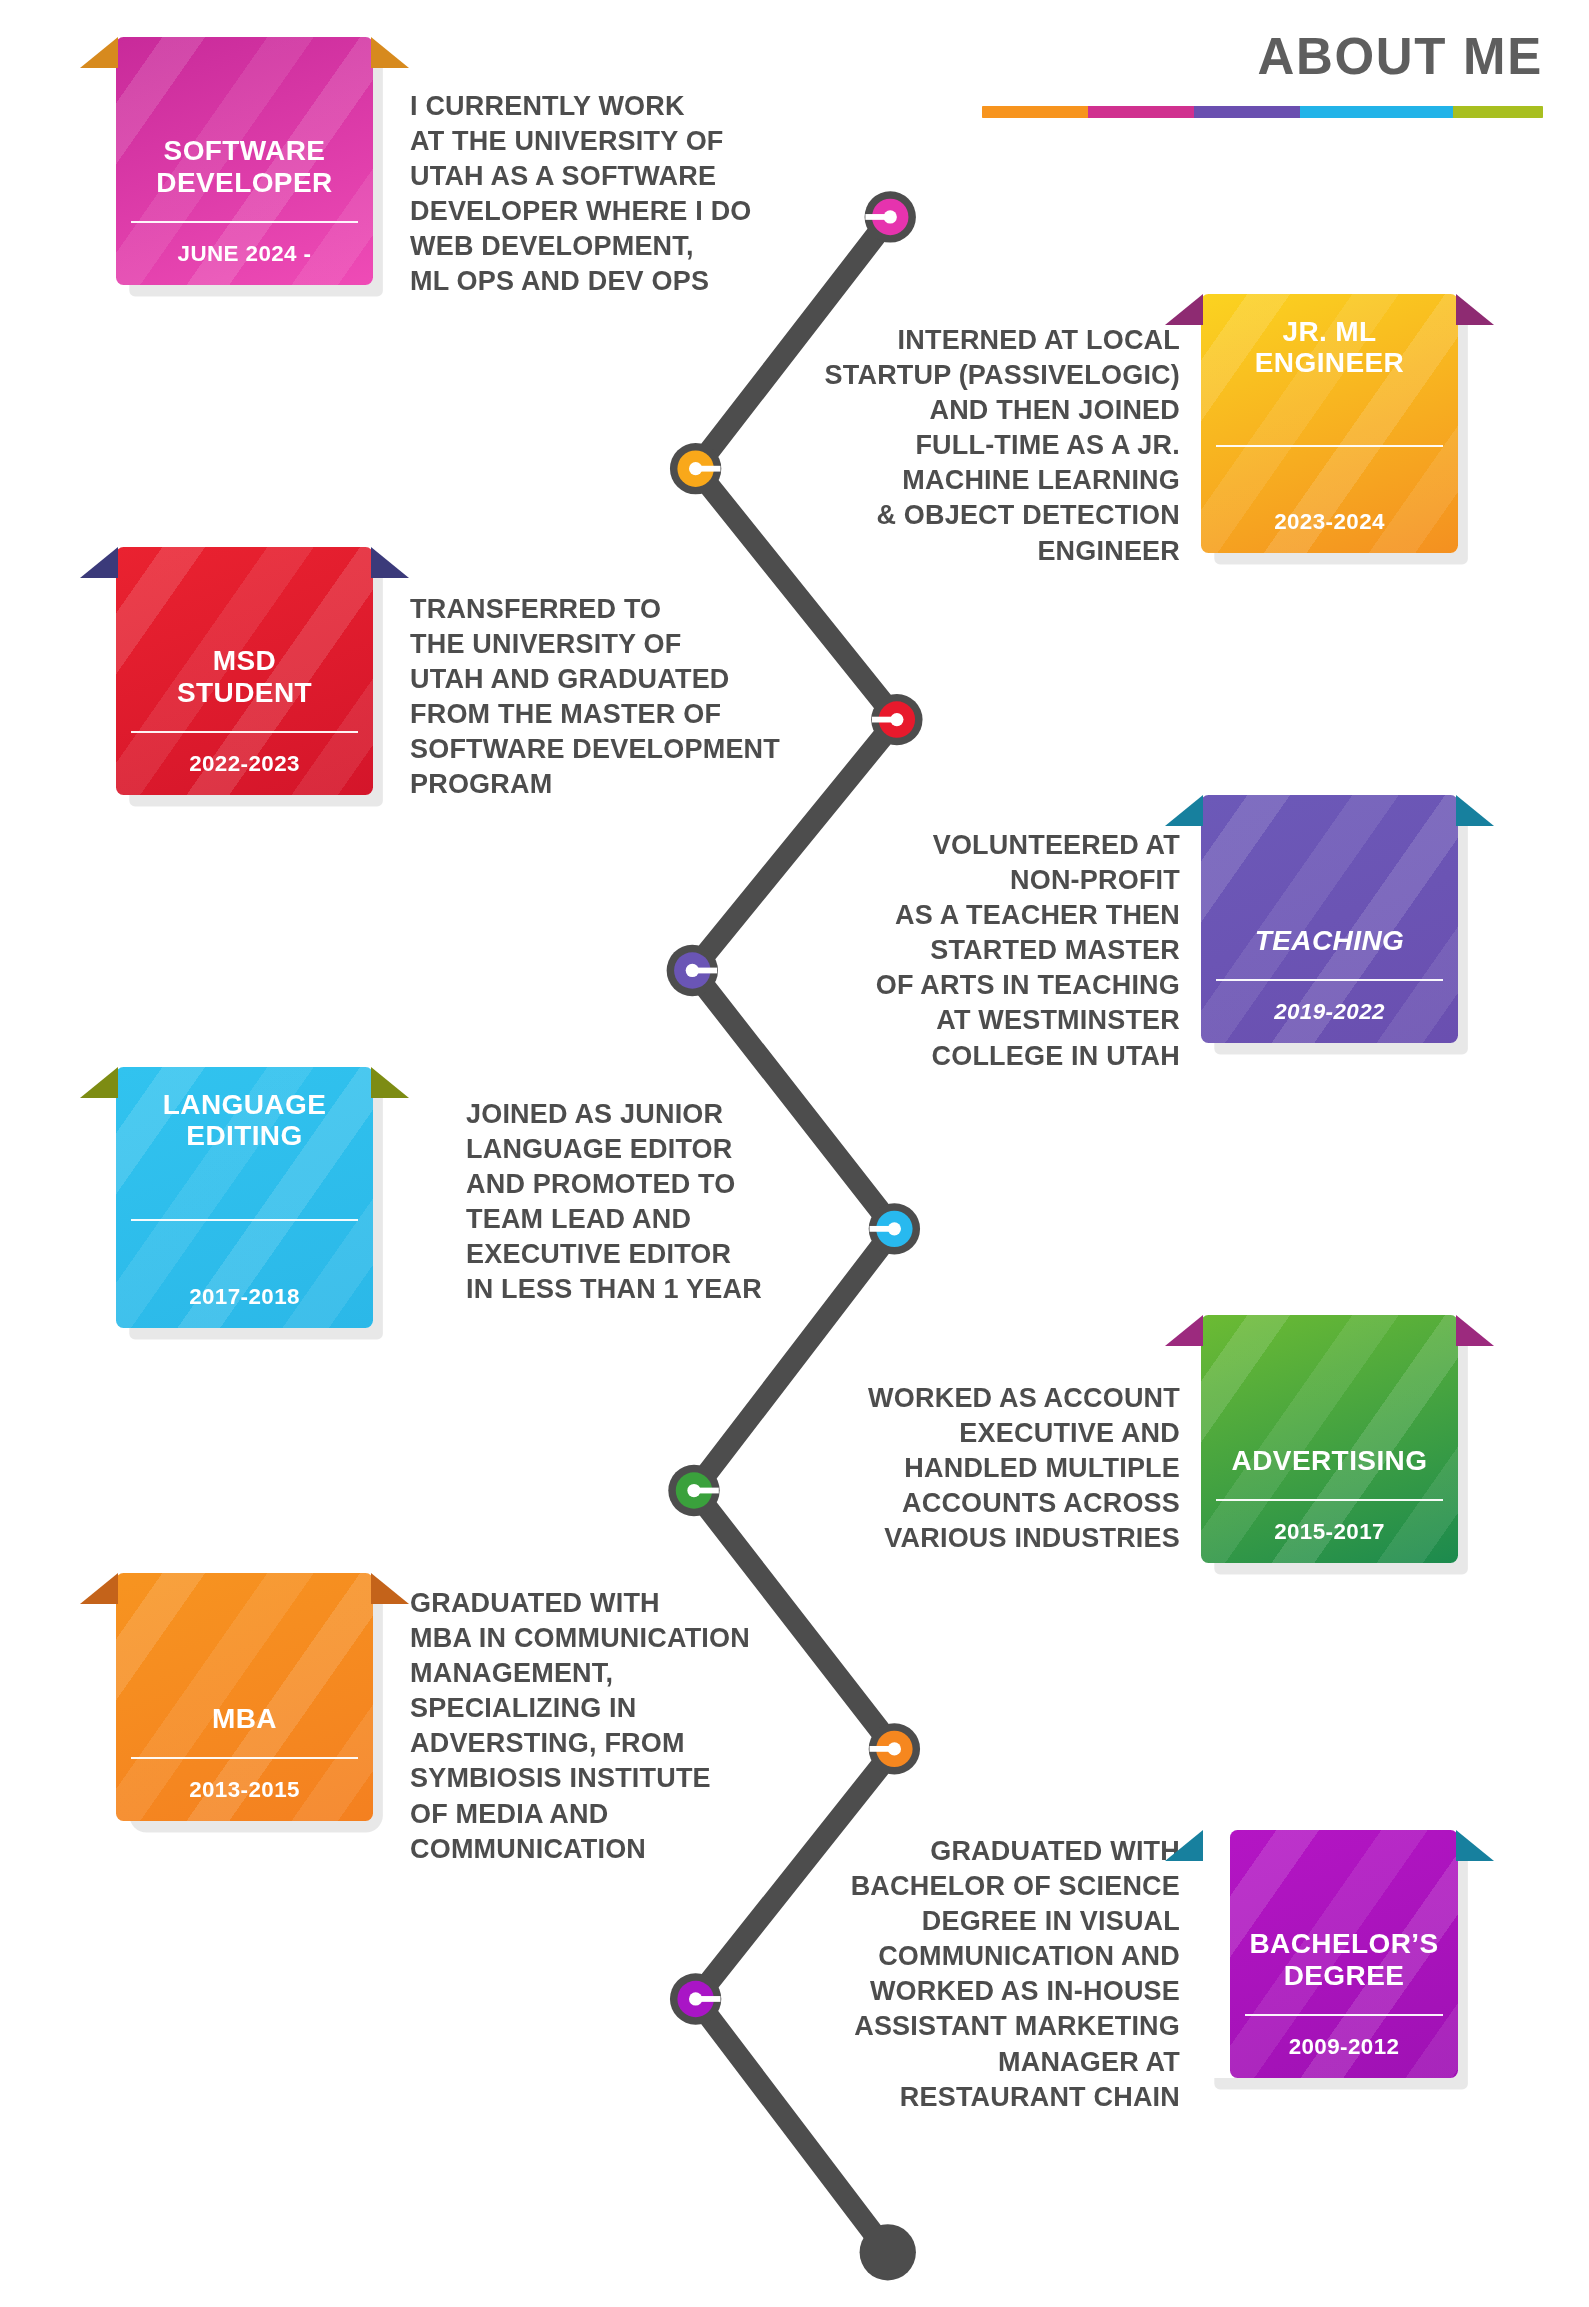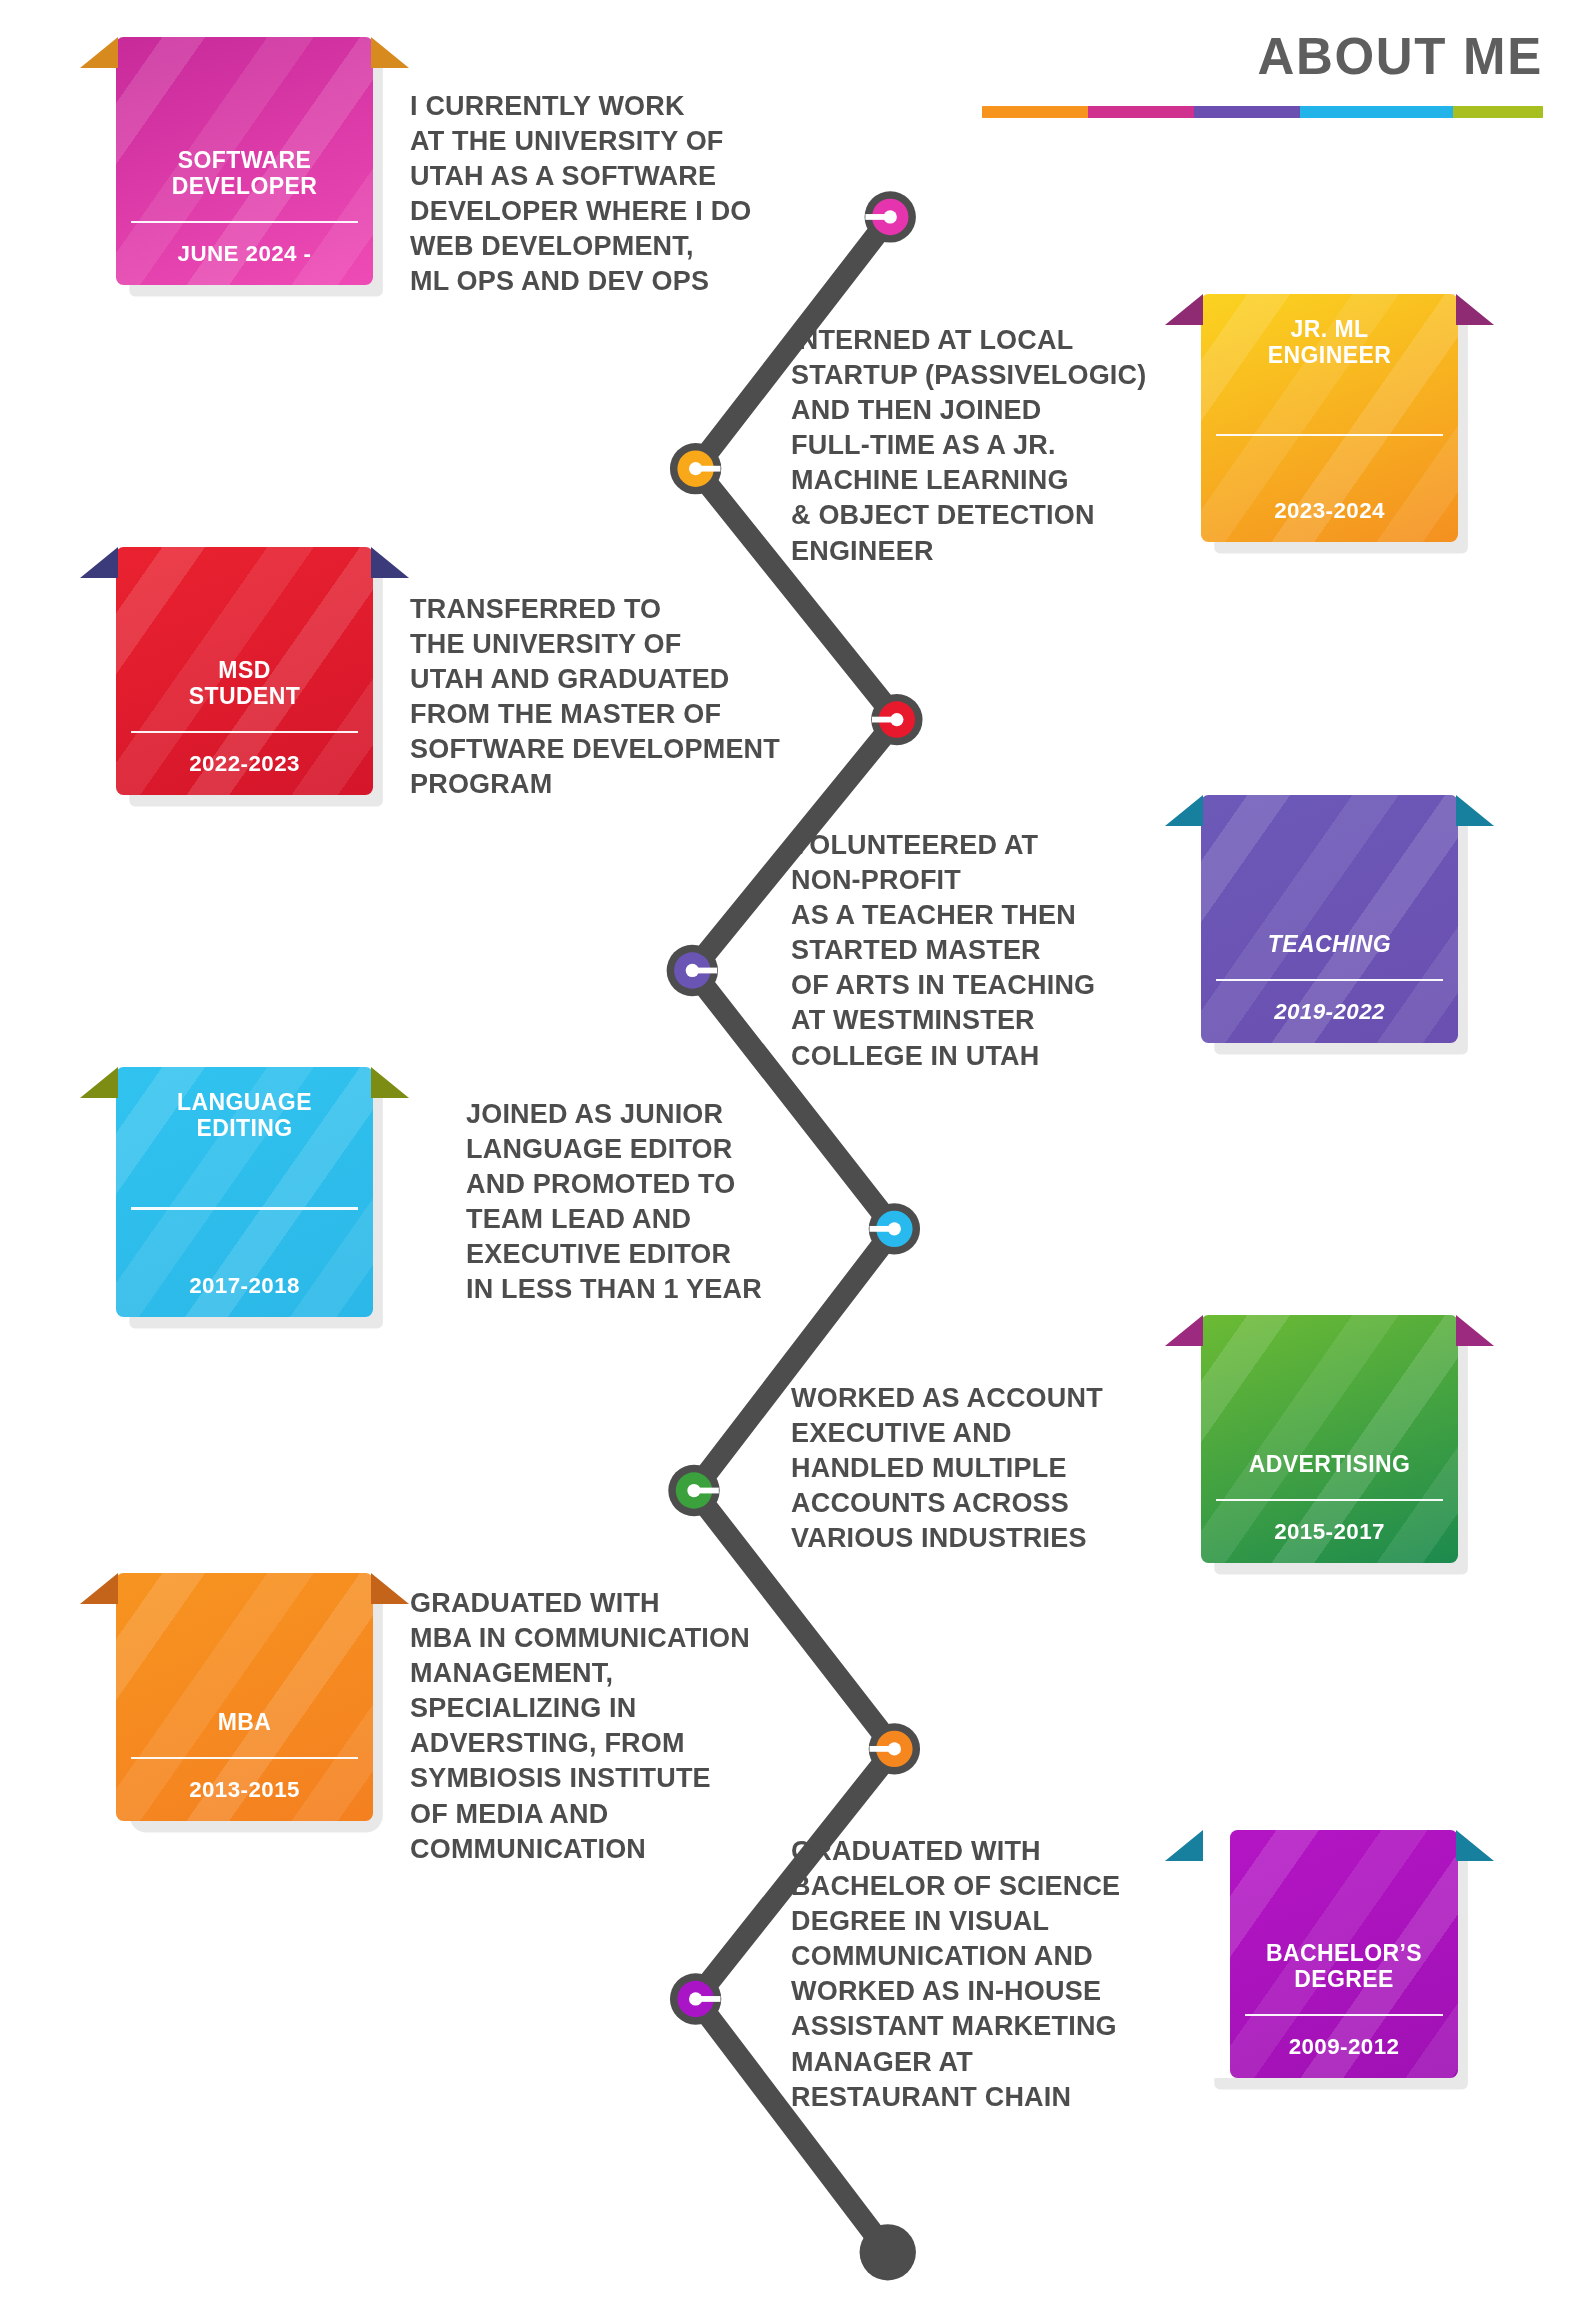--- a/index.html
+++ b/index.html
@@ -48,21 +48,21 @@
         rgba(255,255,255,0.00) 38px,
         rgba(255,255,255,0.13) 38px,
         rgba(255,255,255,0.13) 73px,
         rgba(255,255,255,0.00) 73px,
         rgba(255,255,255,0.00) 124px,
         rgba(255,255,255,0.09) 124px,
         rgba(255,255,255,0.09) 162px);
   }
   .card-title {
     position:relative; z-index:2;
-    font-size:23px; font-weight:bold; line-height:1.14;
+    font-size:28px; font-weight:bold; line-height:1.14;
     text-align:center; letter-spacing:0.4px;
     margin-bottom:21.5px;
   }
   .card-rule {
     position:relative; z-index:2;
     height:2.5px; background:#fff; margin:0 0 18px 0; opacity:.95;
   }
   .card-date {
     position:relative; z-index:2;
     font-size:22.4px; font-weight:bold; text-align:center; letter-spacing:0.4px;
@@ -72,21 +72,21 @@
   .fold-l { left:-36px; }
   .fold-r { right:-36px; }
 
   
   .desc {
     position:absolute; width:389px;
     font-size:27px; font-weight:bold; line-height:1.30;
     color:#4d4d4d; letter-spacing:0.2px; white-space:pre-line;
   }
   .desc.left-col { text-align:left; }
-  .desc.right-col { text-align:left; }
+  .desc.right-col { text-align:right; }
 </style>
 </head>
 <body>
 
 <div id="header">
   <div id="about-title">ABOUT ME</div>
   <div id="accent-bar">
       <span style="background: rgb(247, 148, 30); flex: 1 1 0%;"></span>
       <span style="background: rgb(208, 49, 143); flex: 1 1 0%;"></span>
       <span style="background: rgb(106, 79, 176); flex: 1 1 0%;"></span>

